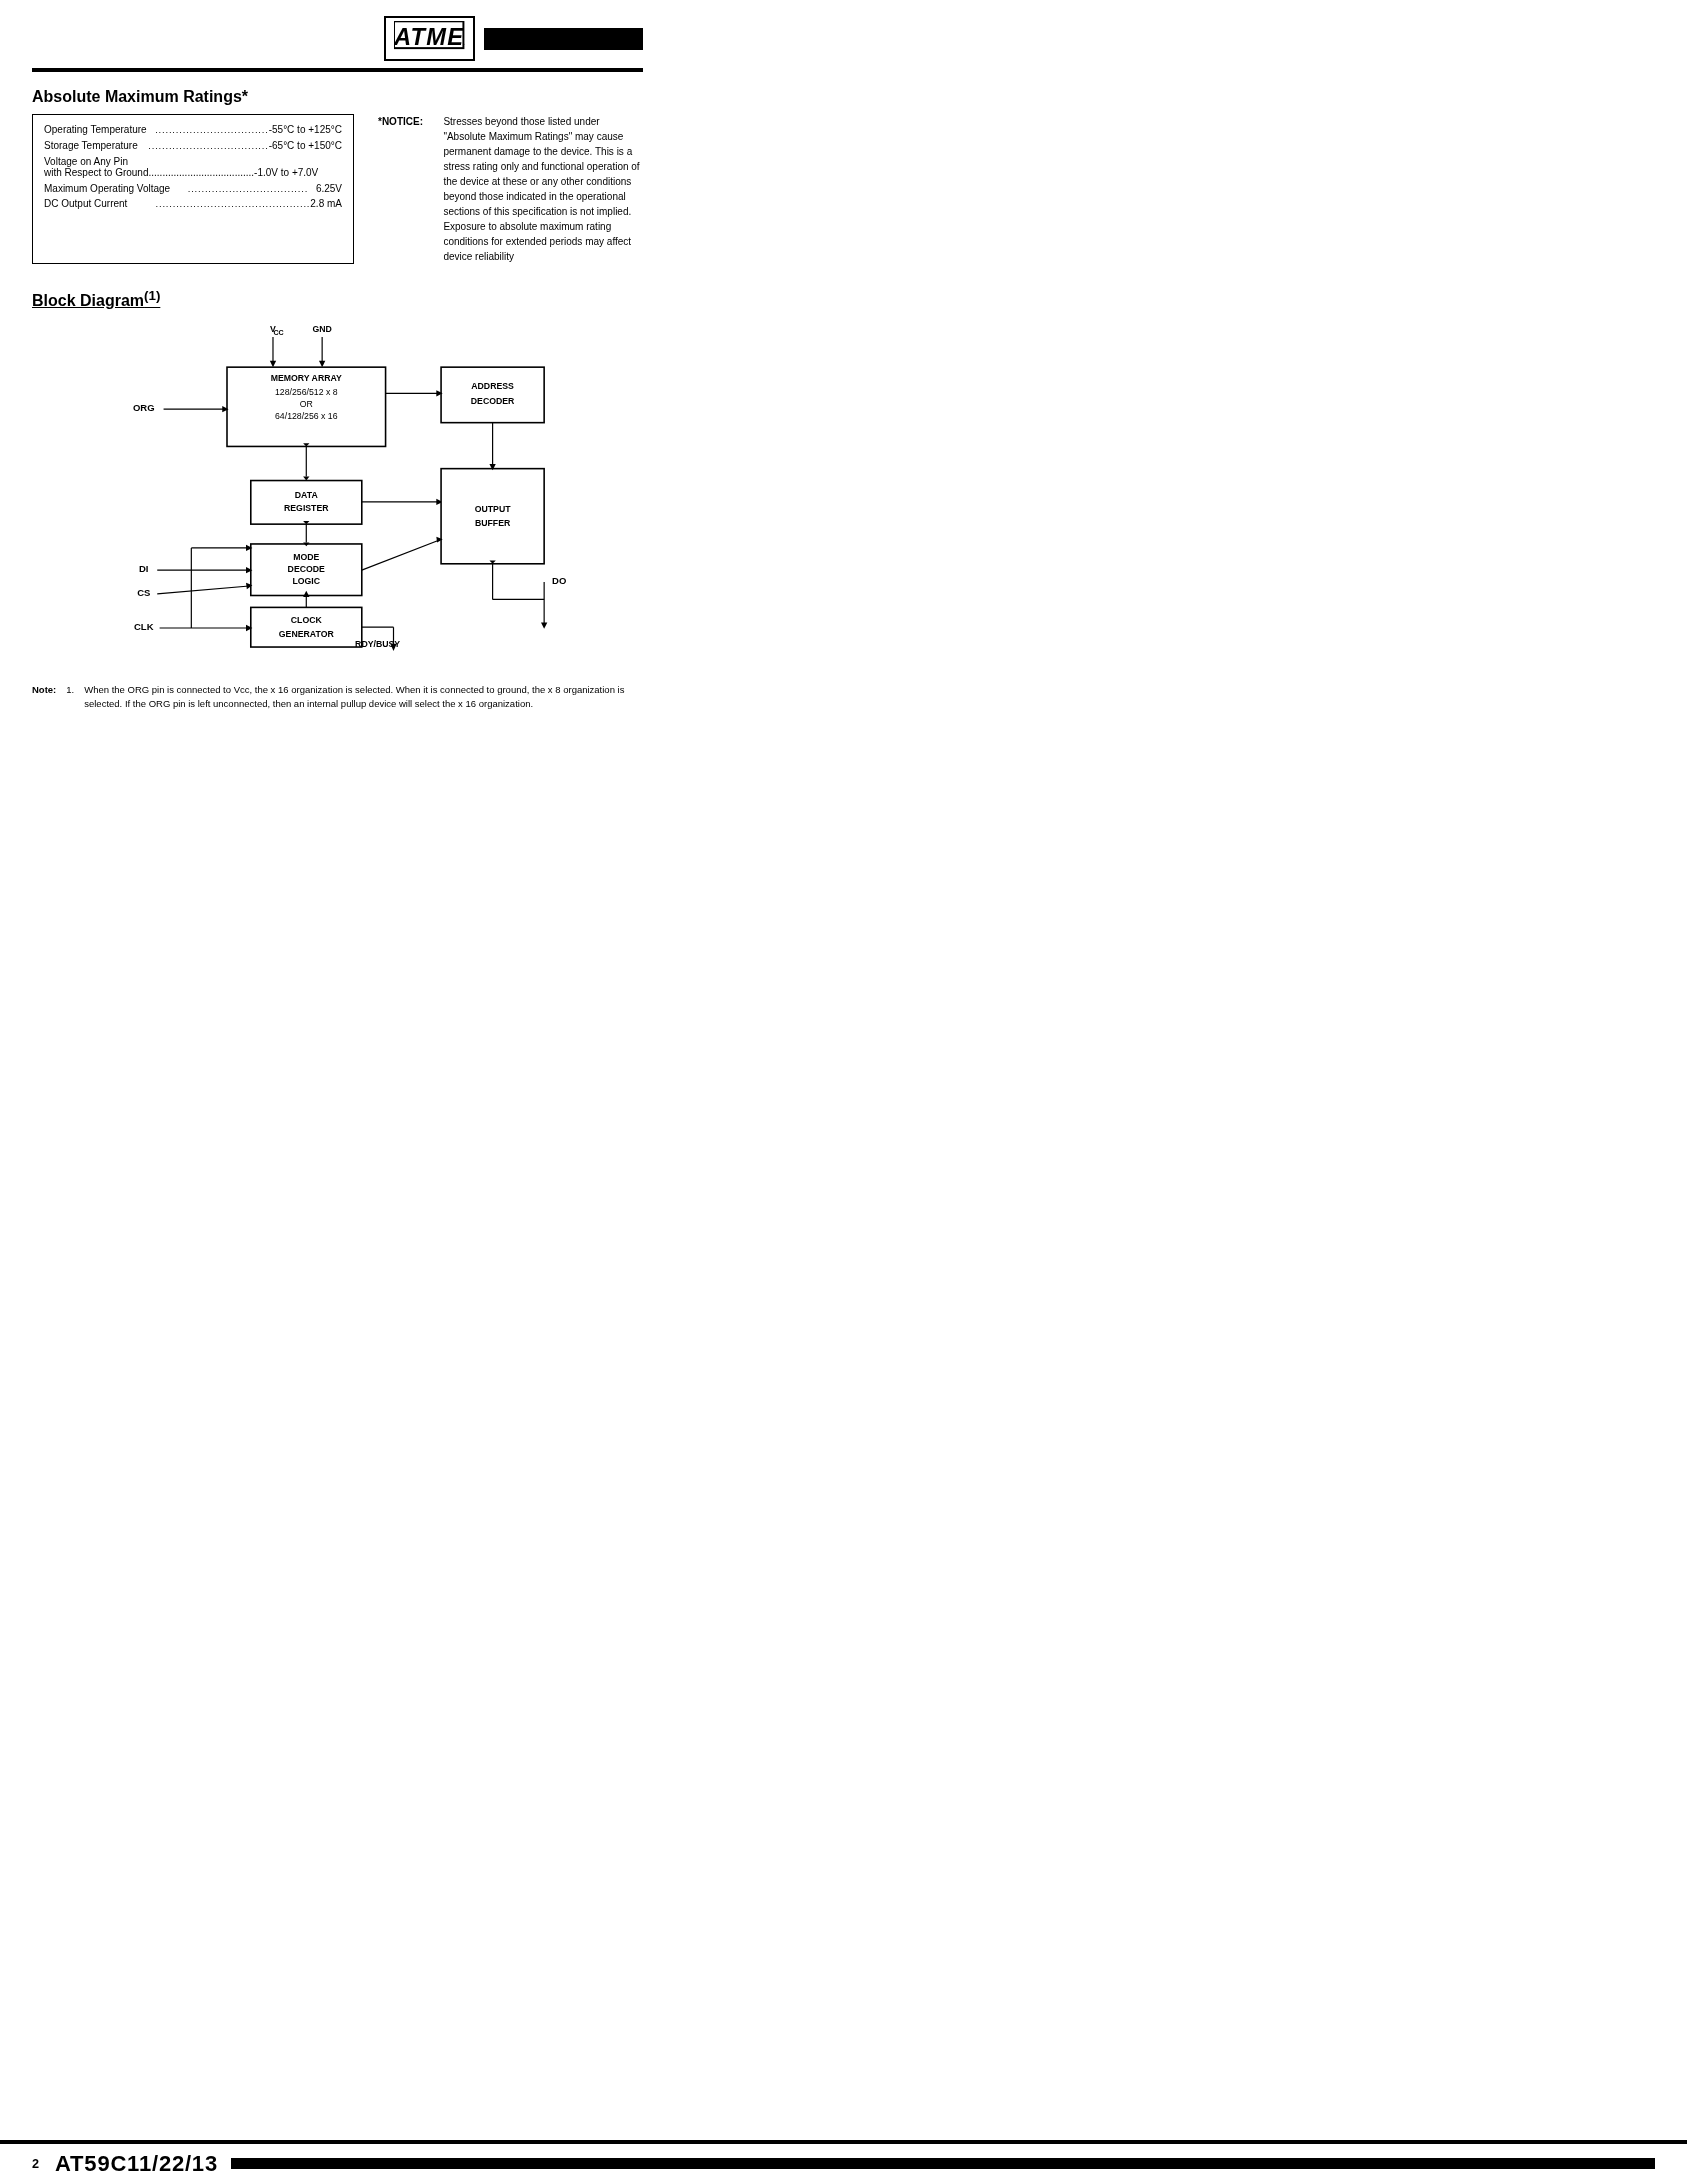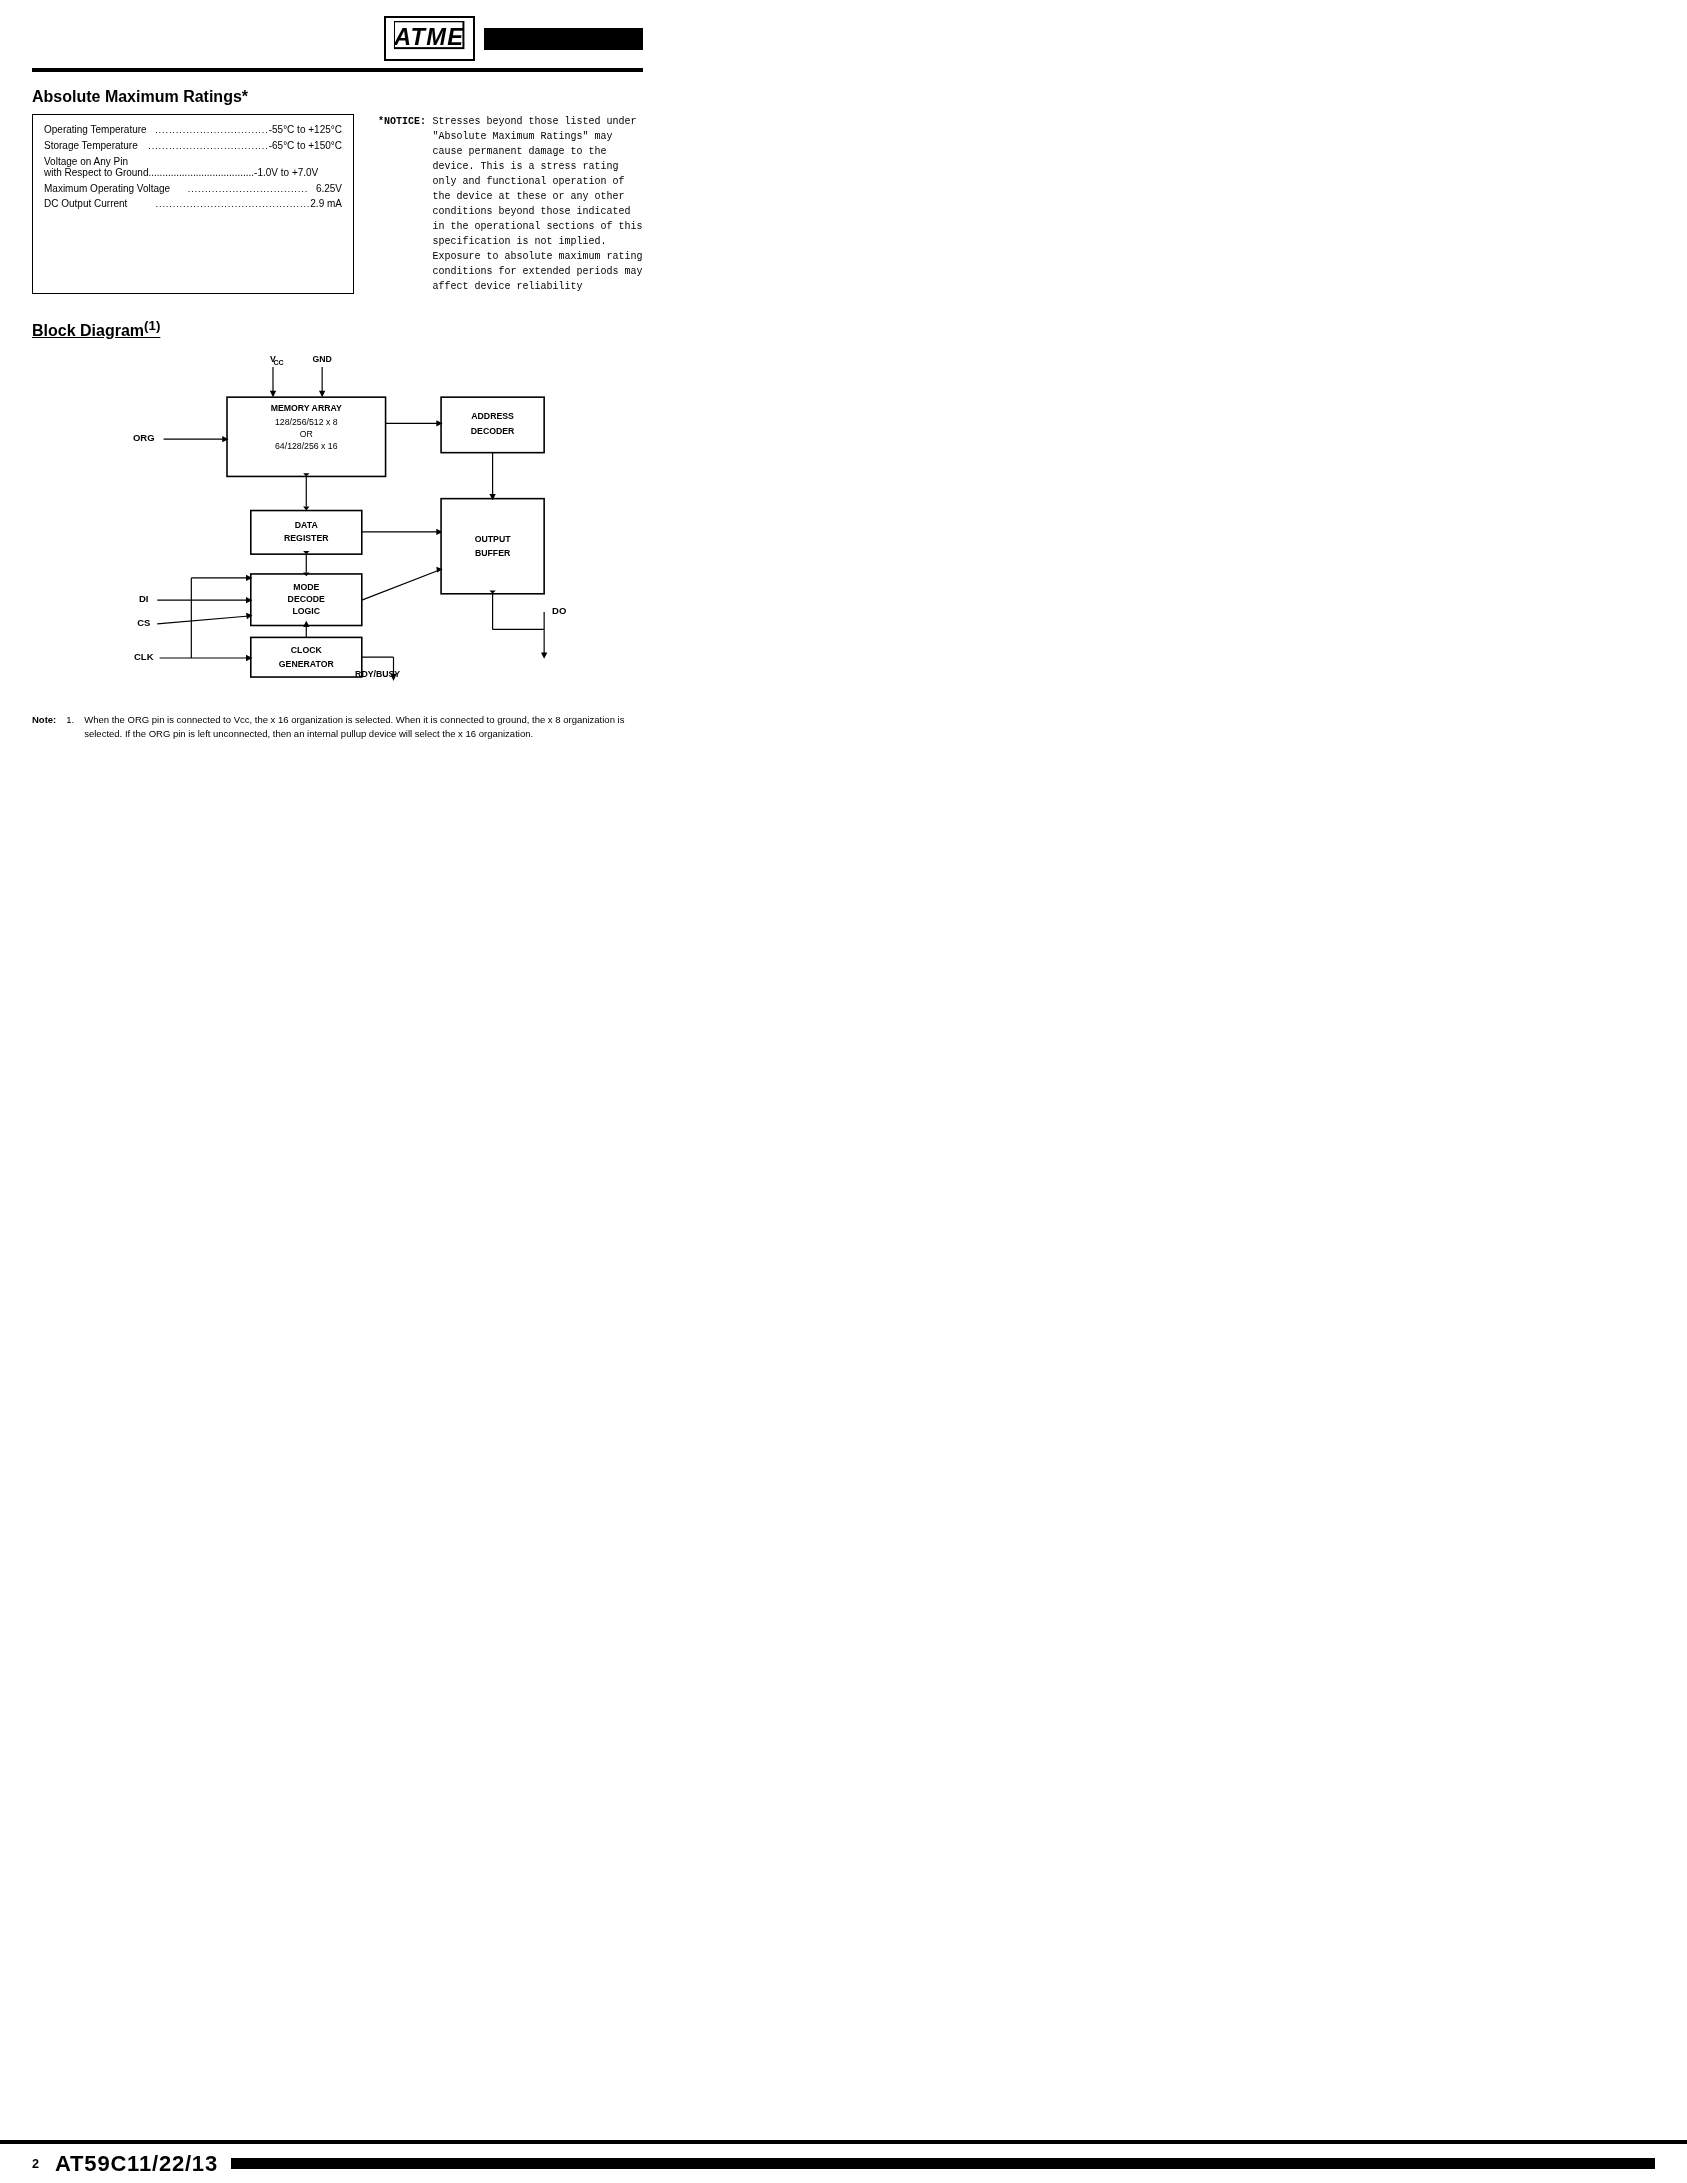--- a/index.html
+++ b/index.html
@@ -97,22 +97,21 @@
       flex: 1;
       font-size: 10px;
       line-height: 1.5;
     }
     .notice-box .notice-label {
       font-weight: bold;
       margin-right: 6.4px;
     }
     .notice-row {
       display: flex;
-      gap: 0;
-      font-family: Liberation Mono, monospace;
+      gap: 14px;
     }
 
     
     .block-diagram-section {
       margin-bottom: 32px;
       text-decoration: underline;
     }
 
     
     .note-section {
@@ -208,21 +207,21 @@
 
       <div class="row">
         <span class="label">Maximum Operating Voltage</span>
         <span class="dots">...................................</span>
         <span class="value">6.25V</span>
       </div>
 
       <div class="row">
         <span class="label">DC Output Current</span>
         <span class="dots">.............................................</span>
-        <span class="value">2.9 mA</span>
+        <span class="value">2.8 mA</span>
       </div>
     </div>
 
     <div class="notice-box">
       <div class="notice-row">
         <span class="notice-label">*NOTICE:</span>
         <span>Stresses beyond those listed under "Absolute Maximum Ratings" may cause permanent damage to the device. This is a stress rating only and functional operation of the device at these or any other conditions beyond those indicated in the operational sections of this specification is not implied. Exposure to absolute maximum rating conditions for extended periods may affect device reliability</span>
       </div>
     </div>
   </div>

